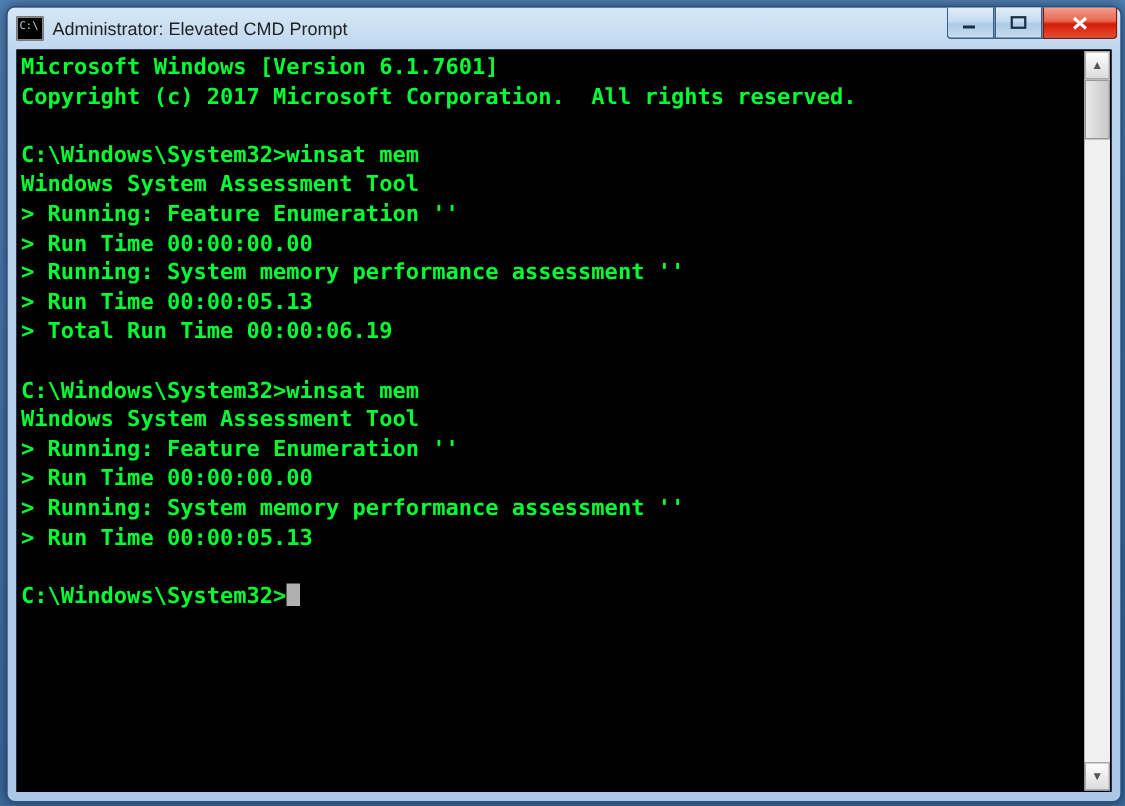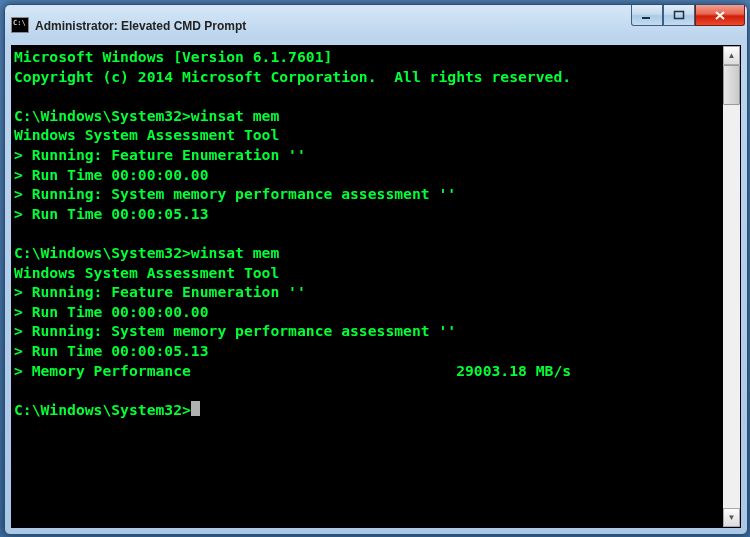--- a/index.html
+++ b/index.html
@@ -20,24 +20,23 @@
     background: linear-gradient(180deg, #d6e7f7 0%, #bcd5ed 6%, #aac7e4 100%);
     border: 1px solid #2a4f7a;
     border-radius: 6px;
     box-shadow: 0 0 8px rgba(0,0,0,0.5);
     display: flex;
     flex-direction: column;
   }
   .titlebar {
     height: 28px;
     display: flex;
-    align-items: flex-end;
-    padding: 0 0 12px 6px;
-    position: relative;
-    font-weight: bold;
+    align-items: center;
+    padding: 0 0 0 6px;
+    position: relative;
   }
   .titlebar .icon {
     width: 16px;
     height: 14px;
     background: #000;
     border: 1px solid #888;
     margin-right: 6px;
     position: relative;
   }
   .titlebar .icon::after {
@@ -167,37 +166,37 @@
       <div class="win-btn close">
         <svg viewBox="0 0 14 11">
             <path d="M3 2 L11 9 M11 2 L3 9" stroke="#fff" stroke-width="2"></path>
           </svg>
       </div>
     </div>
   </div>
 
   <div class="client-frame">
     <div class="terminal" id="terminal"><span>Microsoft Windows [Version 6.1.7601]
-</span><span>Copyright (c) 2014 Microsoft Corporation.  All rights reserved.
+</span><span>Copyright (c) 2017 Microsoft Corporation.  All rights reserved.
+</span><span>
+</span><span>C:\Windows\System32&gt;</span><span>winsat mem
+</span><span>Windows System Assessment Tool
+</span><span>&gt; Running: Feature Enumeration ''
+</span><span>&gt; Run Time 00:00:00.00
+</span><span>&gt; Running: System memory performance assessment ''
+</span><span>&gt; Run Time 00:00:05.13
+</span><span>&gt; Total Run Time 00:00:06.19
 </span><span>
 </span><span>C:\Windows\System32&gt;</span><span>winsat mem
 </span><span>Windows System Assessment Tool
 </span><span>&gt; Running: Feature Enumeration ''
 </span><span>&gt; Run Time 00:00:00.00
 </span><span>&gt; Running: System memory performance assessment ''
 </span><span>&gt; Run Time 00:00:05.13
 </span><span>
-</span><span>C:\Windows\System32&gt;</span><span>winsat mem
-</span><span>Windows System Assessment Tool
-</span><span>&gt; Running: Feature Enumeration ''
-</span><span>&gt; Run Time 00:00:00.00
-</span><span>&gt; Running: System memory performance assessment ''
-</span><span>&gt; Run Time 00:00:05.13
-</span><span>&gt; Memory Performance                              29003.18 MB/s
-</span><span>
 </span><span>C:\Windows\System32&gt;</span><span class="cursor"></span></div>
     <div class="scrollbar">
       <div class="sb-btn">
         <span>▲</span>
       </div>
       <div class="sb-track">
         <div class="sb-thumb"></div>
       </div>
       <div class="sb-btn">
         <span>▼</span>

